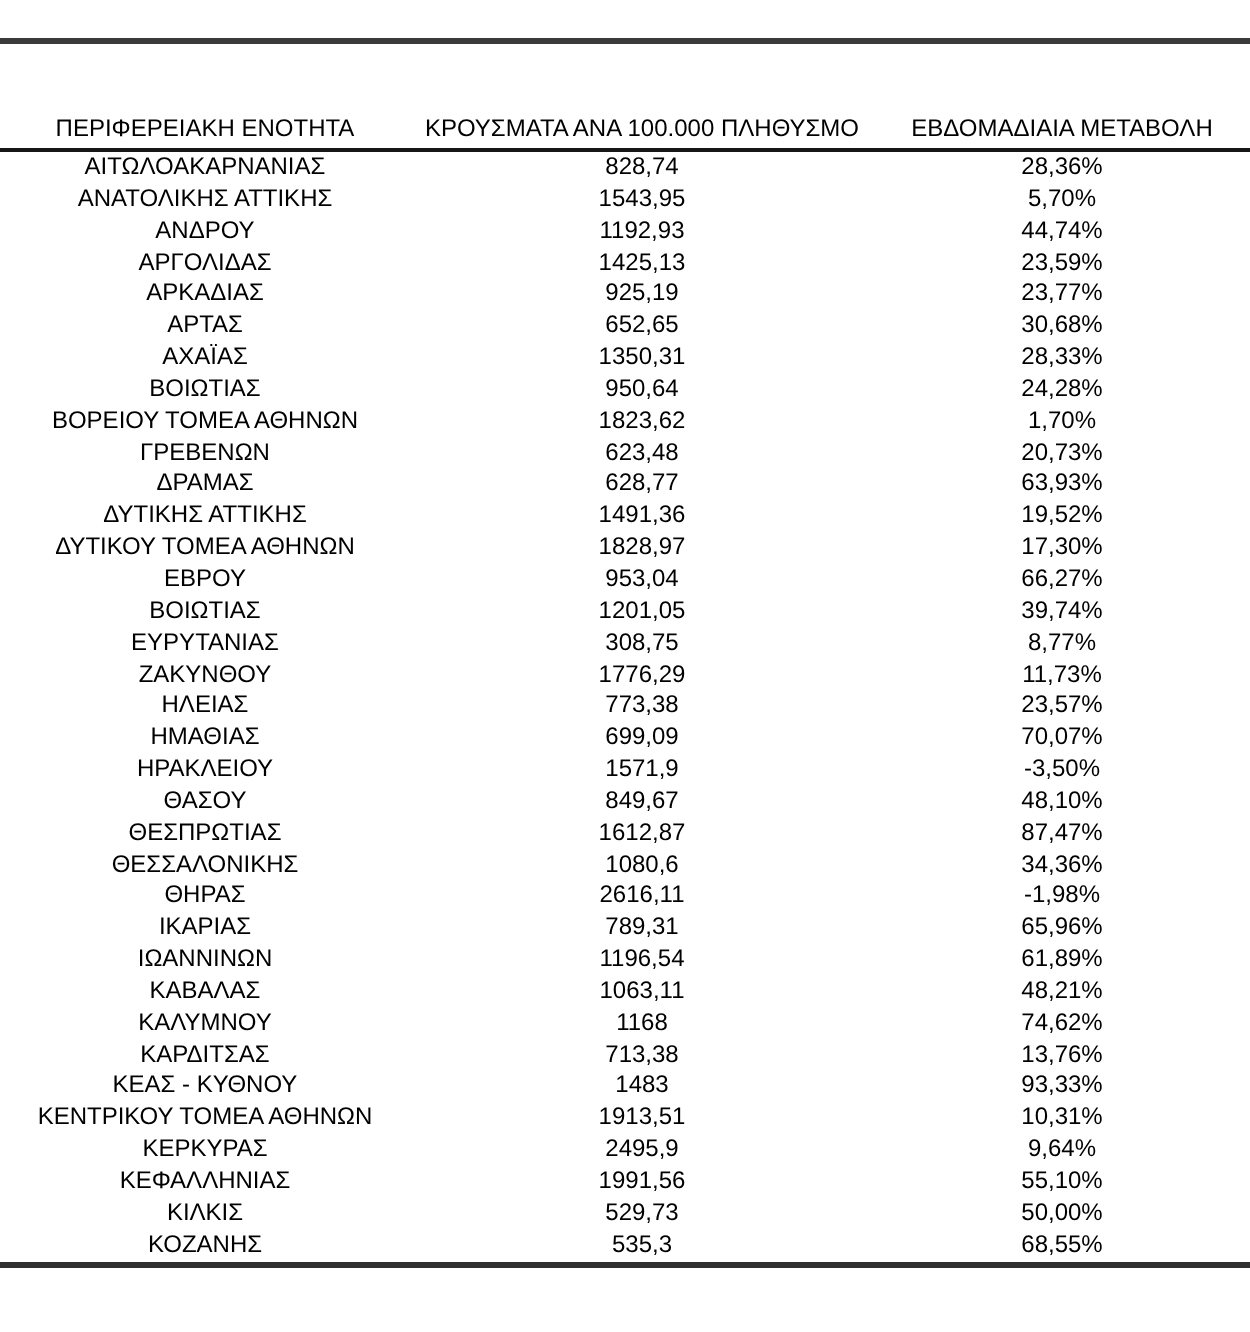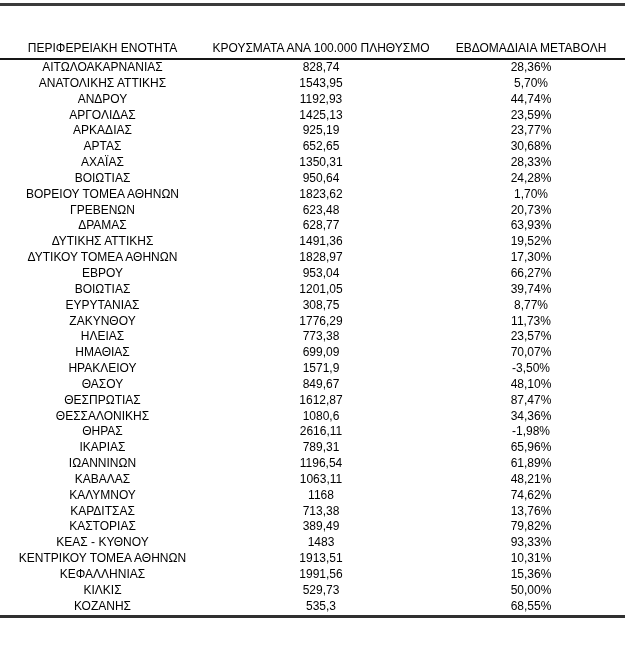--- a/index.html
+++ b/index.html
@@ -1,21 +1,21 @@
 <!DOCTYPE html>
 <html style="--bg: #ffffff; --text: #000000; --top-rule: #3b3b3b; --header-rule: #161616; --bottom-rule: #303030;"><head>
 <meta charset="utf-8">
 <style>
   * { margin: 0; padding: 0; box-sizing: border-box; }
   html, body { background: #ffffff; }
   .page {
     width: 625px;
     height: 666px;
     background: var(--bg, #ffffff);
-    padding-top: 3px;
+    padding-top: 19px;
     overflow: hidden;
     font-family: "Liberation Sans", "DejaVu Sans", sans-serif;
     color: var(--text, #000000);
   }
   .top-rule { height: 3px; background: var(--top-rule, #3b3b3b); }
   .bottom-rule { height: 3px; background: var(--bottom-rule, #303030); }
   table.data-table {
     width: 625px;
     border-collapse: collapse;
     table-layout: fixed;
@@ -201,38 +201,38 @@
           <td>ΚΑΛΥΜΝΟΥ</td>
           <td>1168</td>
           <td>74,62%</td>
         </tr>
         <tr>
           <td>ΚΑΡΔΙΤΣΑΣ</td>
           <td>713,38</td>
           <td>13,76%</td>
         </tr>
         <tr>
-          <td>ΚΑΣΤΟΡΙΑΣ</td>
-          <td>389,49</td>
-          <td>79,82%</td>
-        </tr>
-        <tr>
           <td>ΚΕΑΣ - ΚΥΘΝΟΥ</td>
           <td>1483</td>
           <td>93,33%</td>
         </tr>
         <tr>
           <td>ΚΕΝΤΡΙΚΟΥ ΤΟΜΕΑ ΑΘΗΝΩΝ</td>
           <td>1913,51</td>
           <td>10,31%</td>
         </tr>
         <tr>
+          <td>ΚΕΡΚΥΡΑΣ</td>
+          <td>2495,9</td>
+          <td>9,64%</td>
+        </tr>
+        <tr>
           <td>ΚΕΦΑΛΛΗΝΙΑΣ</td>
           <td>1991,56</td>
-          <td>15,36%</td>
+          <td>55,10%</td>
         </tr>
         <tr>
           <td>ΚΙΛΚΙΣ</td>
           <td>529,73</td>
           <td>50,00%</td>
         </tr>
         <tr>
           <td>ΚΟΖΑΝΗΣ</td>
           <td>535,3</td>
           <td>68,55%</td>

